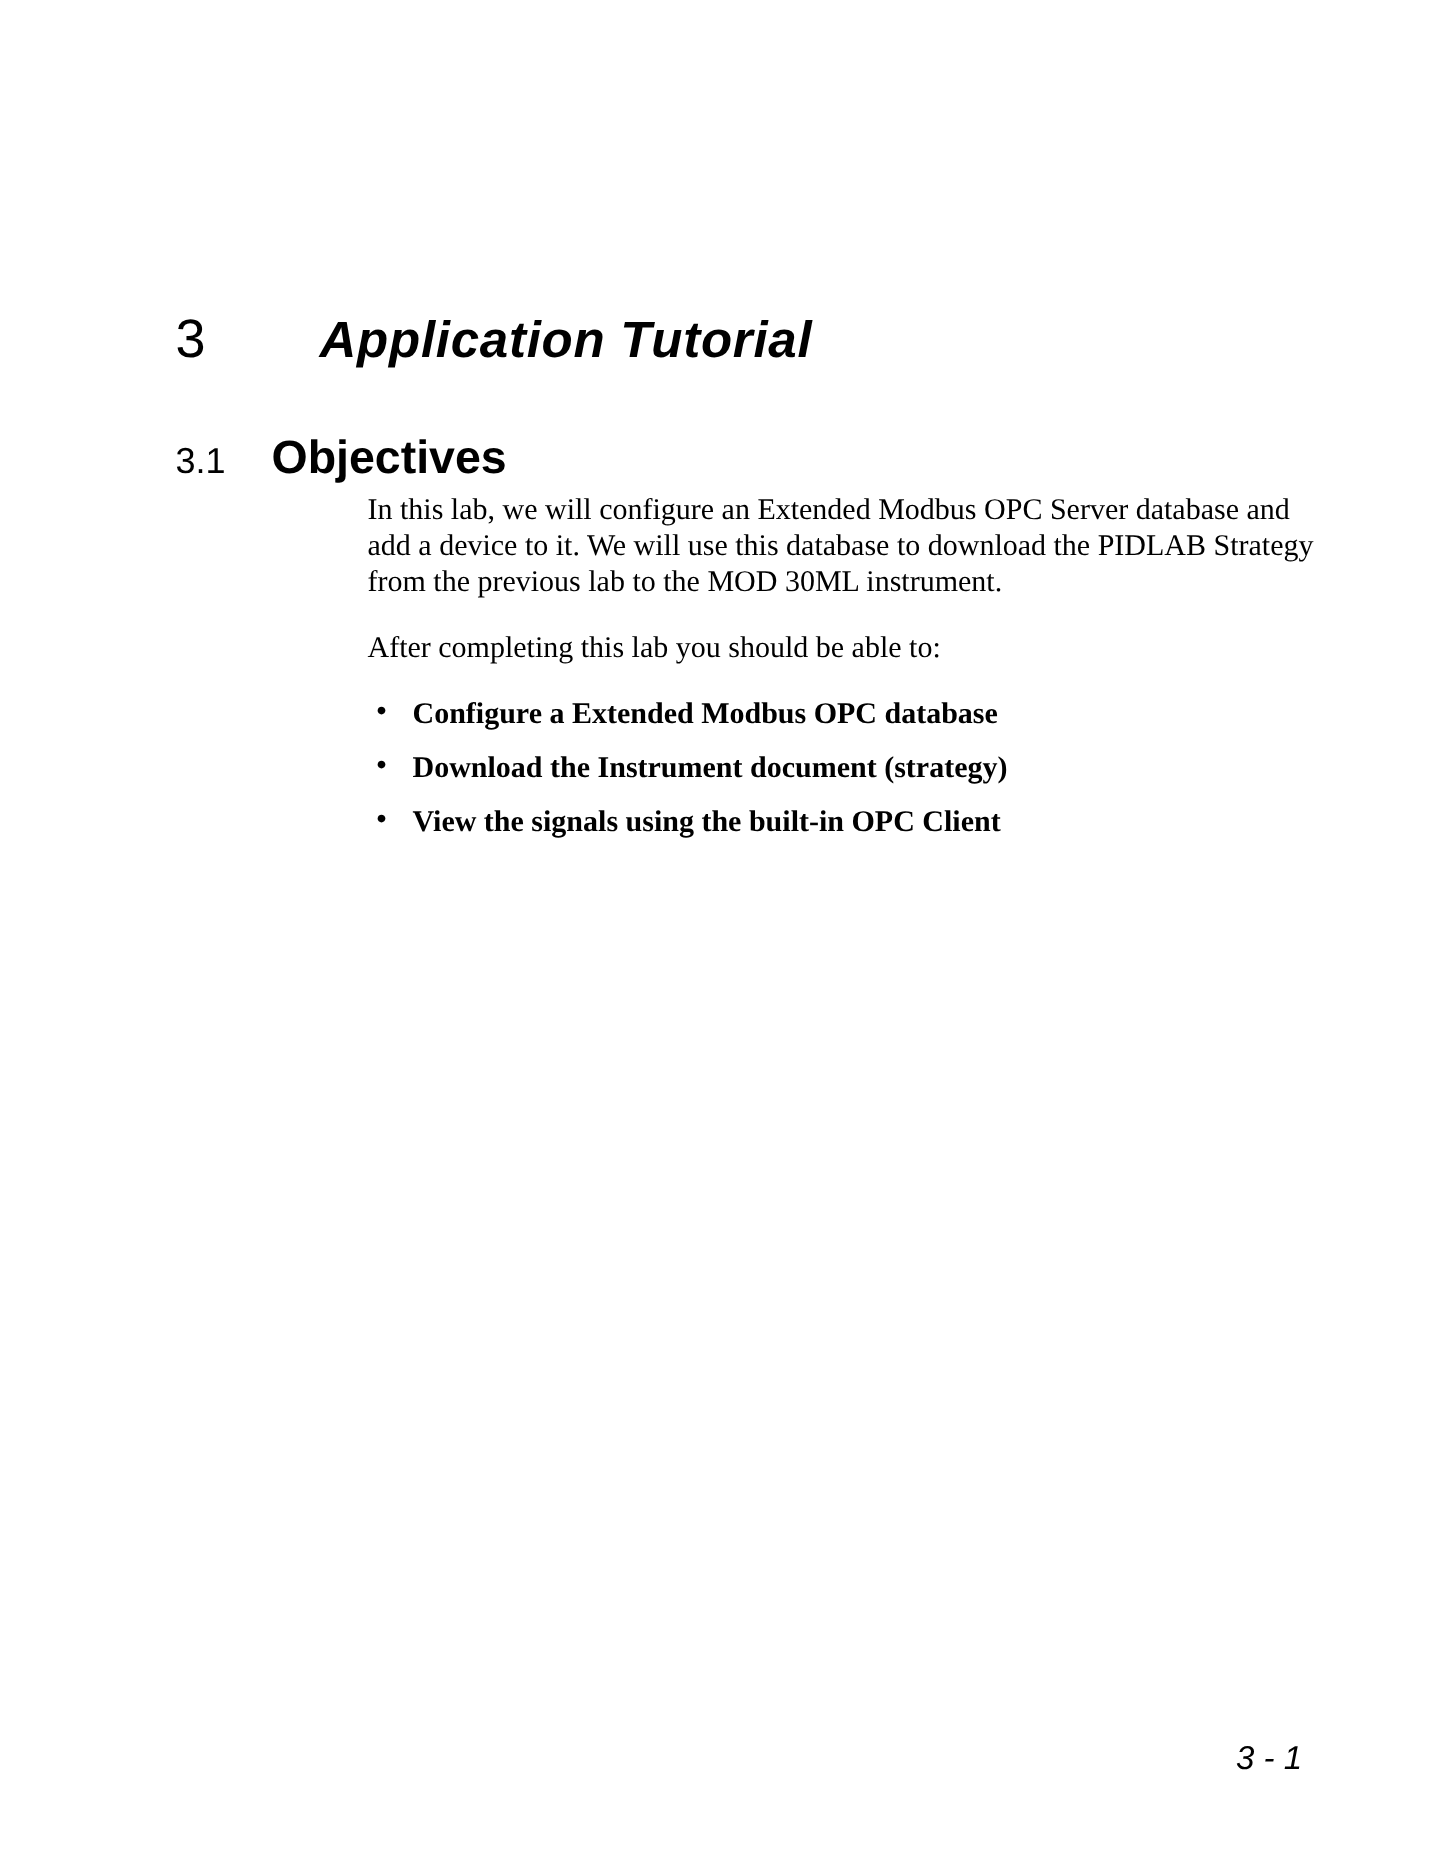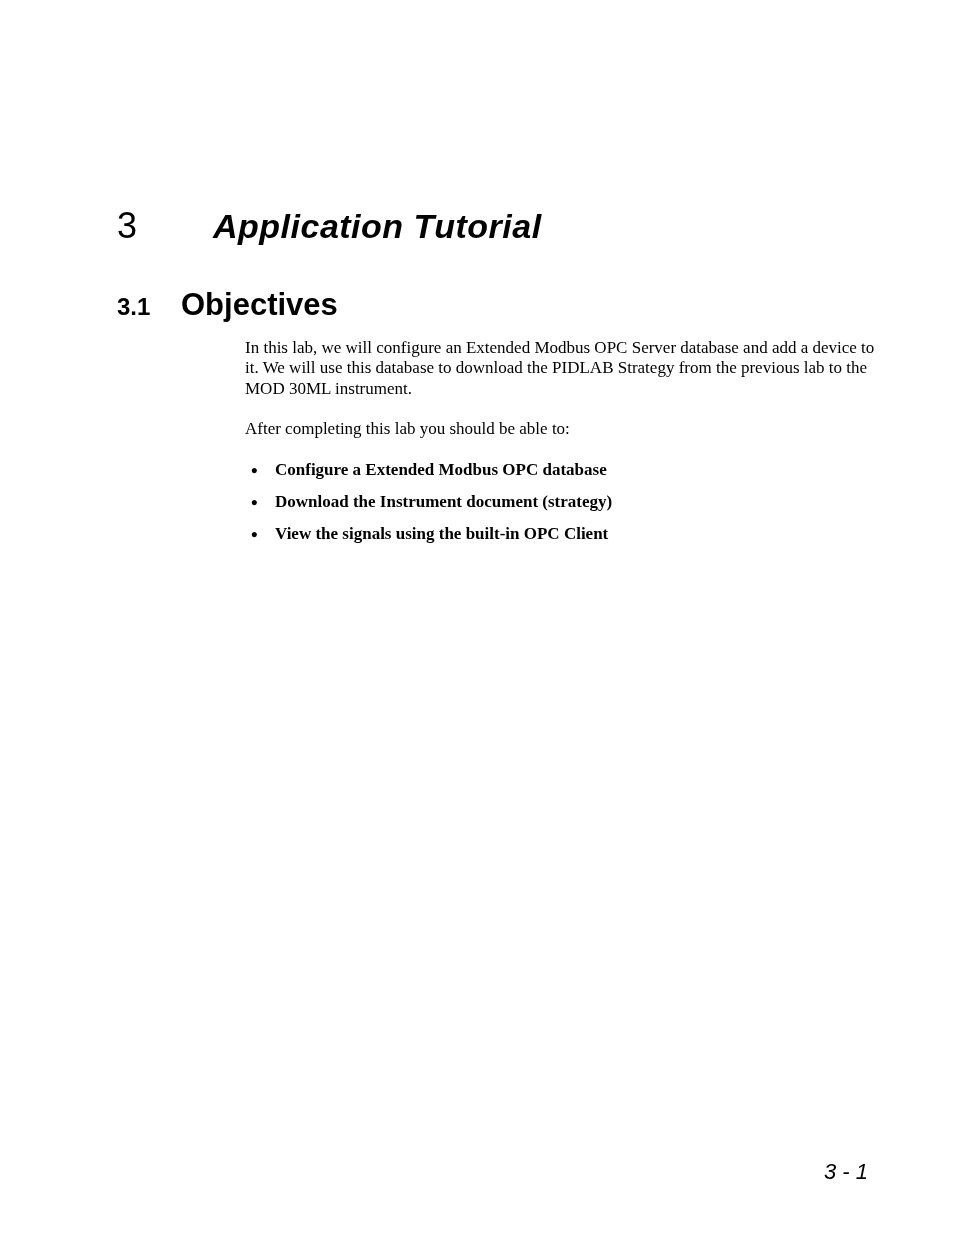--- a/index.html
+++ b/index.html
@@ -4,24 +4,24 @@
   <style>
     * { box-sizing: border-box; margin: 0; padding: 0; }
     html, body { width: 954px; height: 1235px; background: #fff; font-family: "Times New Roman", Times, serif; color: #000; }
     .page { position: relative; width: 954px; height: 1235px; }
 
     .chapter-row { position: absolute; top: 205px; left: 117px; right: 80px; display: flex; align-items: baseline; }
     .chapter-num { font-family: Arial, Helvetica, sans-serif; font-size: 36px; font-weight: 400; width: 96px; }
     .chapter-title { font-family: Arial, Helvetica, sans-serif; font-size: 34px; font-style: italic; font-weight: 700; letter-spacing: 0.5px; }
 
     .section-row { position: absolute; top: 287px; left: 117px; right: 80px; display: flex; align-items: baseline; }
-    .section-num { font-family: Arial, Helvetica, sans-serif; font-size: 24px; font-weight: 700; width: 64px; }
+    .section-num { font-family: Arial, Helvetica, sans-serif; font-size: 24px; font-weight: 400; width: 64px; }
     .section-title { font-family: Arial, Helvetica, sans-serif; font-size: 31px; font-weight: 700; }
 
-    .body { position: absolute; top: 328px; left: 245px; width: 640px; font-size: 17px; line-height: 1.2; margin-top: 10px; }
+    .body { position: absolute; top: 328px; left: 245px; width: 640px; font-size: 20px; line-height: 1.2; }
     .para { margin-bottom: 20px; }
     ul.objectives { list-style: none; margin-top: 8px; font-weight: bold; }
     ul.objectives li { position: relative; padding-left: 30px; margin-bottom: 12px; }
     ul.objectives li::before { content: "•"; position: absolute; left: 6px; top: 0; font-size: 19px; }
 
     .pagenum { position: absolute; bottom: 50px; right: 86px; font-family: Arial, Helvetica, sans-serif; font-style: italic; font-size: 22px; }
   </style>
 </head>
 <body>
 

